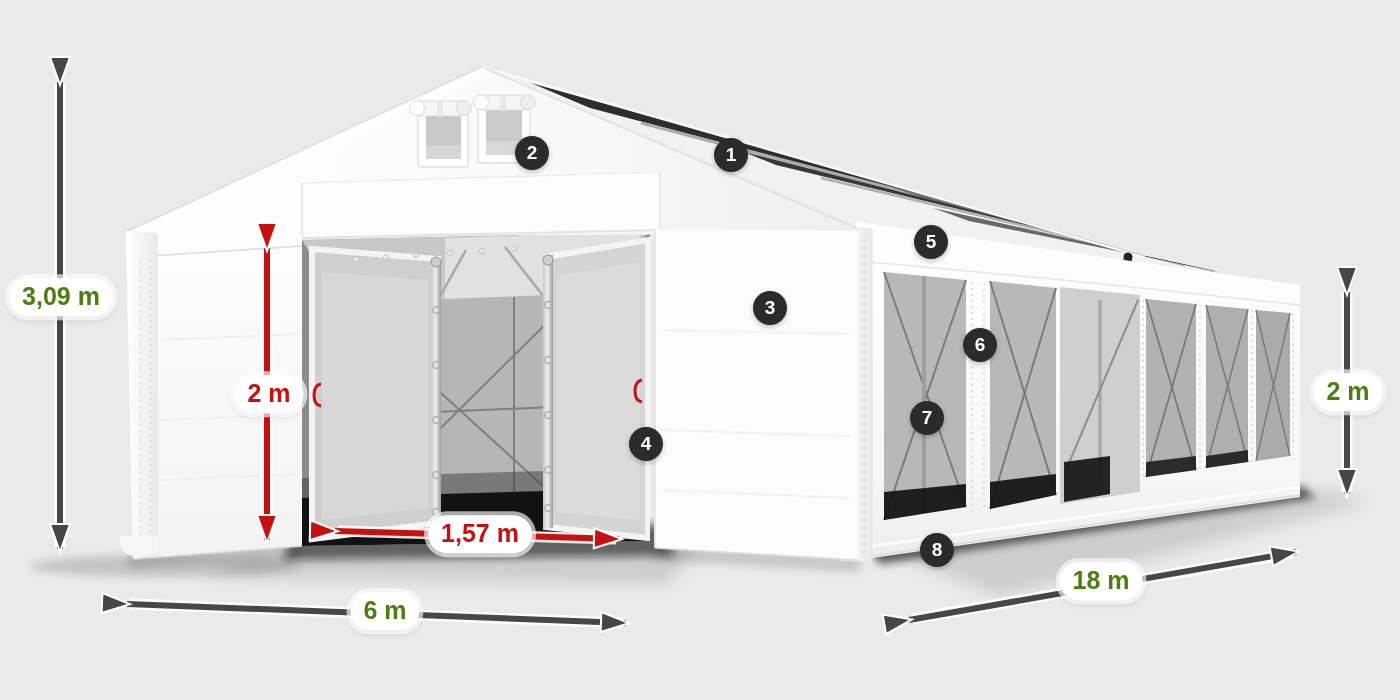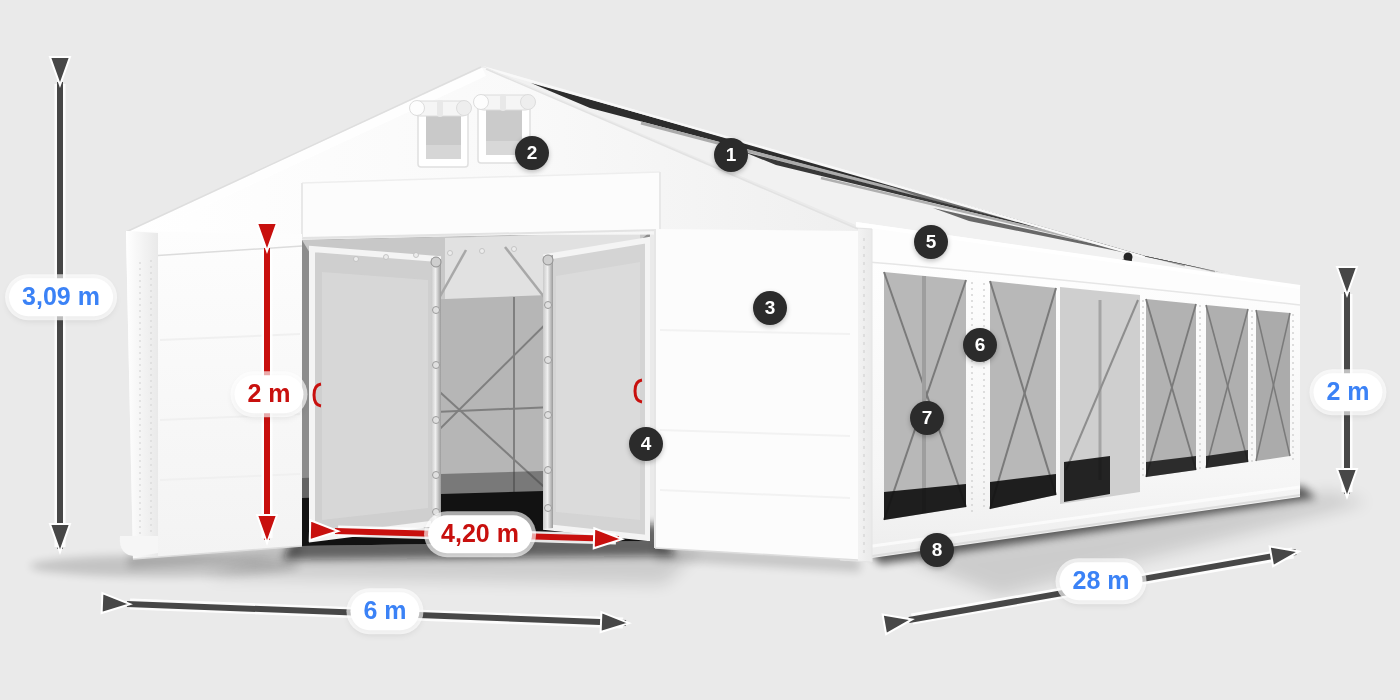--- a/index.html
+++ b/index.html
@@ -6,21 +6,21 @@
   .stage{
     position:relative;width:1400px;height:700px;overflow:hidden;
     background:#eaeaea;
     font-family:"Liberation Sans",sans-serif;
   }
   .stage svg{position:absolute;left:0;top:0;}
   .pill{
     position:absolute;transform:translate(-50%,-50%);
     background:#ffffff;border-radius:22px;
     padding:5px 13px;font-size:25px;font-weight:bold;line-height:1.1;
-    color:#3b82f6;white-space:nowrap;
+    color:#4d7c0f;white-space:nowrap;
     box-shadow:0 0 0 4px rgba(255,255,255,.65),0 3px 9px rgba(0,0,0,.14);
     z-index:30;
   }
   .pill.red{color:#c8100e;}
   .badge{
     position:absolute;transform:translate(-50%,-50%);
     width:34px;height:34px;border-radius:50%;
     background:#2b2b2b;color:#ffffff;
     display:flex;align-items:center;justify-content:center;
     font-size:19px;font-weight:bold;
@@ -286,23 +286,23 @@
       <line x1="909" y1="620" x2="1296" y2="552" stroke="#474747" stroke-width="6" marker-start="url(#mDark)" marker-end="url(#mDark)"></line>
       <line x1="1347" y1="292" x2="1347" y2="494" stroke="#474747" stroke-width="6" marker-start="url(#mDark)" marker-end="url(#mDark)"></line>
 
       <line x1="267" y1="248" x2="267" y2="540" stroke="#c8100e" stroke-width="6" marker-start="url(#mRed)" marker-end="url(#mRed)"></line>
       <line x1="335" y1="531" x2="619" y2="539" stroke="#c8100e" stroke-width="6" marker-start="url(#mRed)" marker-end="url(#mRed)"></line>
     </g>
   </svg>
 
   <div class="pill" style="left:61px;top:297px;">3,09 m</div>
   <div class="pill red" style="left:269px;top:394px;">2 m</div>
-  <div class="pill red" style="left:480px;top:534px;">4,20 m</div>
+  <div class="pill red" style="left:480px;top:534px;">1,57 m</div>
   <div class="pill" style="left:385px;top:611px;">6 m</div>
-  <div class="pill" style="left:1101px;top:581px;">28 m</div>
+  <div class="pill" style="left:1101px;top:581px;">18 m</div>
   <div class="pill" style="left:1348px;top:392px;">2 m</div>
 
   <div class="badge" style="left:731px;top:155px;">1</div>
   <div class="badge" style="left:532px;top:153px;">2</div>
   <div class="badge" style="left:770px;top:308px;">3</div>
   <div class="badge" style="left:646px;top:444px;">4</div>
   <div class="badge" style="left:931px;top:242px;">5</div>
   <div class="badge" style="left:980px;top:345px;">6</div>
   <div class="badge" style="left:927px;top:418px;">7</div>
   <div class="badge" style="left:937px;top:550px;">8</div>

